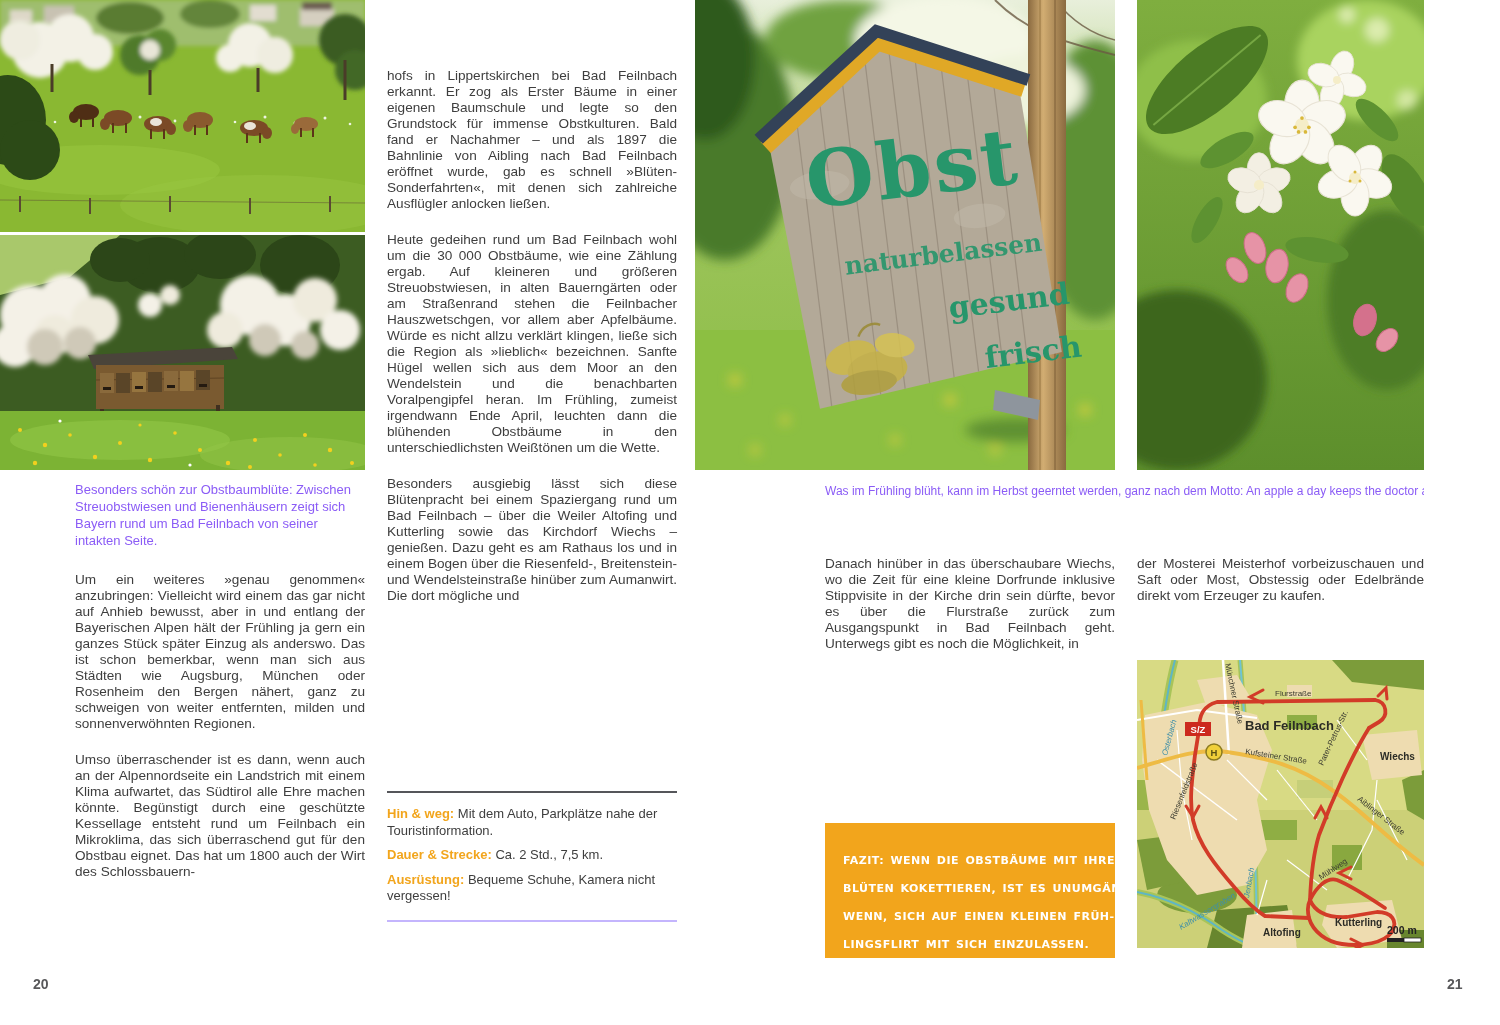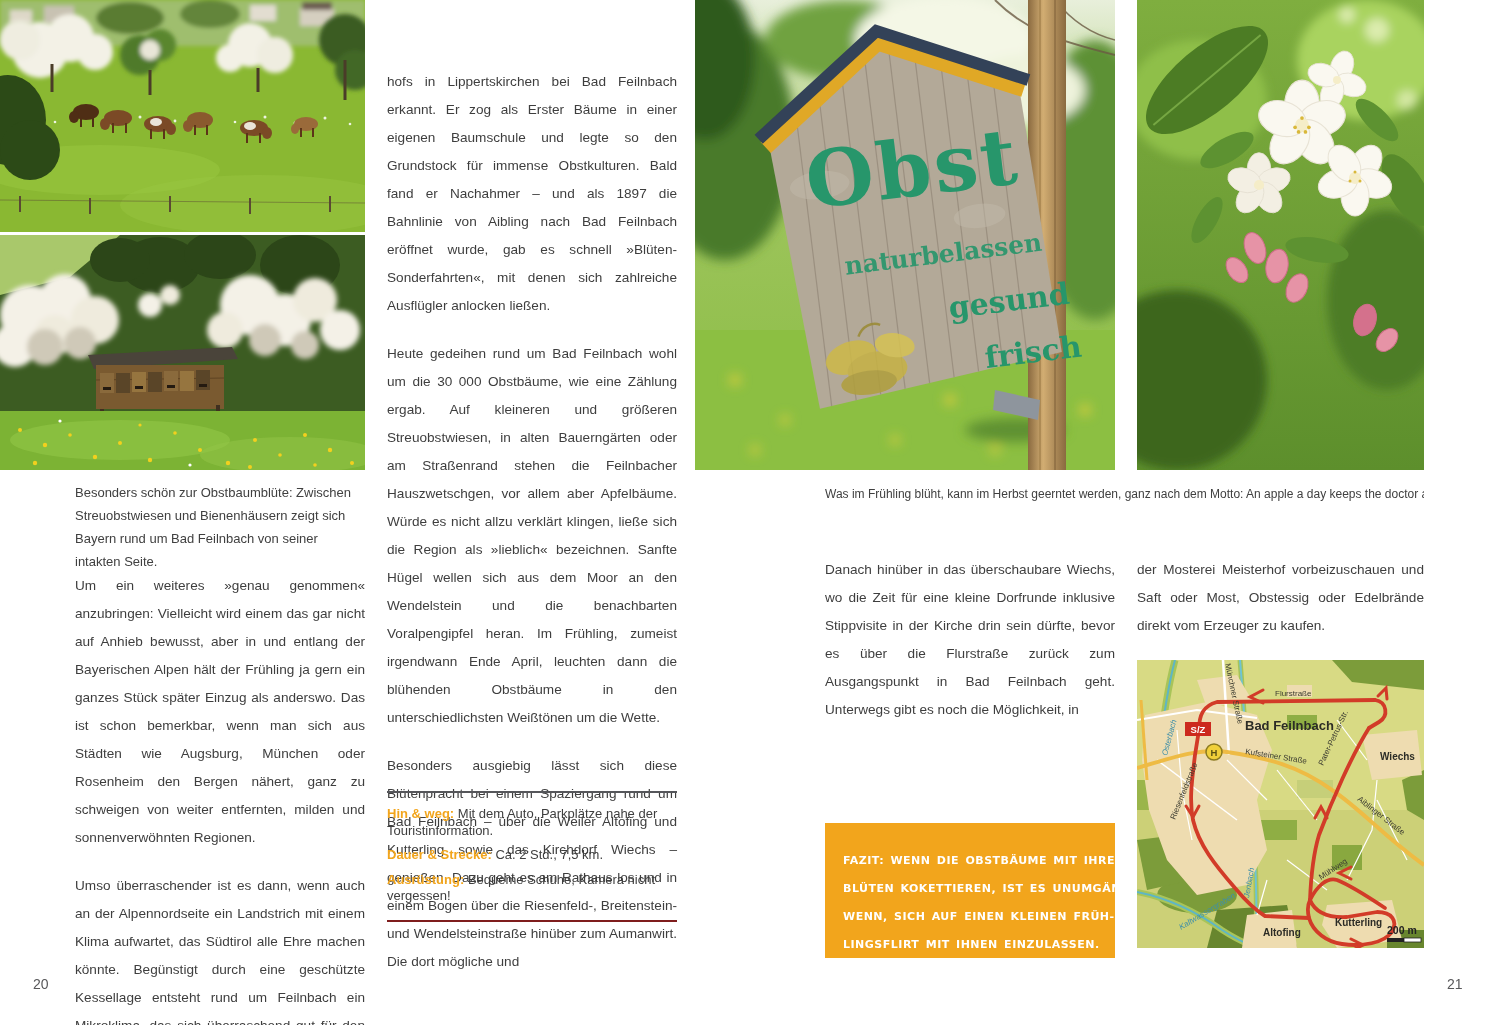--- a/index.html
+++ b/index.html
@@ -1,36 +1,36 @@
 <!DOCTYPE html>
 <html><head>
 <meta charset="utf-8">
 <style>
   html,body{margin:0;padding:0;}
   body{width:1500px;height:1025px;position:relative;background:#ffffff;
        font-family:"Liberation Sans",sans-serif;overflow:hidden;}
   .photo{position:absolute;overflow:hidden;}
   .photo svg{display:block;}
-  .bodytext{position:absolute;font-size:13.6px;line-height:28px;text-align:justify;
+  .bodytext{position:absolute;font-size:13.6px;line-height:16px;text-align:justify;
             color:#3e3e3e;}
   .bodytext p{margin:0 0 20px 0;}
-  .caption{position:absolute;font-size:13px;line-height:23px;color:#404040;}
+  .caption{position:absolute;font-size:13px;line-height:17px;color:#8b5cf6;}
   .caption-right{white-space:nowrap;overflow:hidden;font-size:12px;}
   .info{position:absolute;left:387px;top:791px;width:290px;
-        border-top:2px solid #55565a;border-bottom:2px solid #7f1d1d;
+        border-top:2px solid #55565a;border-bottom:2px solid #c4b5fd;
         padding:13px 0 12px 0;}
   .info-item{font-size:13px;line-height:16.5px;color:#3e3e3e;margin-bottom:8px;}
   .info-item:last-child{margin-bottom:3px;}
   .info-label{color:#F2A51C;font-weight:bold;}
   .fazit{position:absolute;left:825px;top:823px;width:290px;height:135px;
          background:#F2A51C;box-sizing:border-box;padding:24px 18px 0 18px;overflow:hidden;}
   .fazit div{color:#ffffff;font-weight:bold;font-size:11px;line-height:28px;
              letter-spacing:.5px;word-spacing:2px;white-space:nowrap;
              font-family:"DejaVu Sans",sans-serif;}
-  .pagenum{position:absolute;top:976px;font-size:14px;color:#58585a;}
+  .pagenum{position:absolute;top:976px;font-size:14px;color:#58585a;font-weight:bold;}
   .pagenum-left{left:33px;}
   .pagenum-right{left:1447px;}
 </style>
 </head>
 <body>
 
 <div class="photo" style="left:0;top:0;width:365px;height:232px;">
   <svg width="365" height="232" viewBox="0 0 365 232">
     <defs>
         <filter id="f1b" x="-20%" y="-20%" width="140%" height="140%">
@@ -437,21 +437,21 @@
 </div>
 
 <div class="bodytext" style="left:1137px;top:556px;width:287px;">
   <p>der Mosterei Meisterhof vorbeizuschauen und Saft oder Most, Obstessig oder Edelbrände direkt vom Erzeuger zu kaufen.</p>
 </div>
 
 <div class="fazit">
   <div>FAZIT: WENN DIE OBSTBÄUME MIT IHREN</div>
   <div>BLÜTEN KOKETTIEREN, IST ES UNUMGÄNG-</div>
   <div>WENN, SICH AUF EINEN KLEINEN FRÜH-</div>
-  <div>LINGSFLIRT MIT IHNEN EINZULASSEN.</div>
+  <div>LINGSFLIRT MIT SICH EINZULASSEN.</div>
 </div>
 
 <div class="photo" style="left:1137px;top:660px;width:287px;height:288px;">
   <svg width="287" height="288" viewBox="0 0 287 288" font-family="'Liberation Sans',sans-serif">
     <defs>
         <clipPath id="mapclip">
           <rect width="287" height="288"></rect>
         </clipPath>
       </defs>
     <g clip-path="url(#mapclip)">

